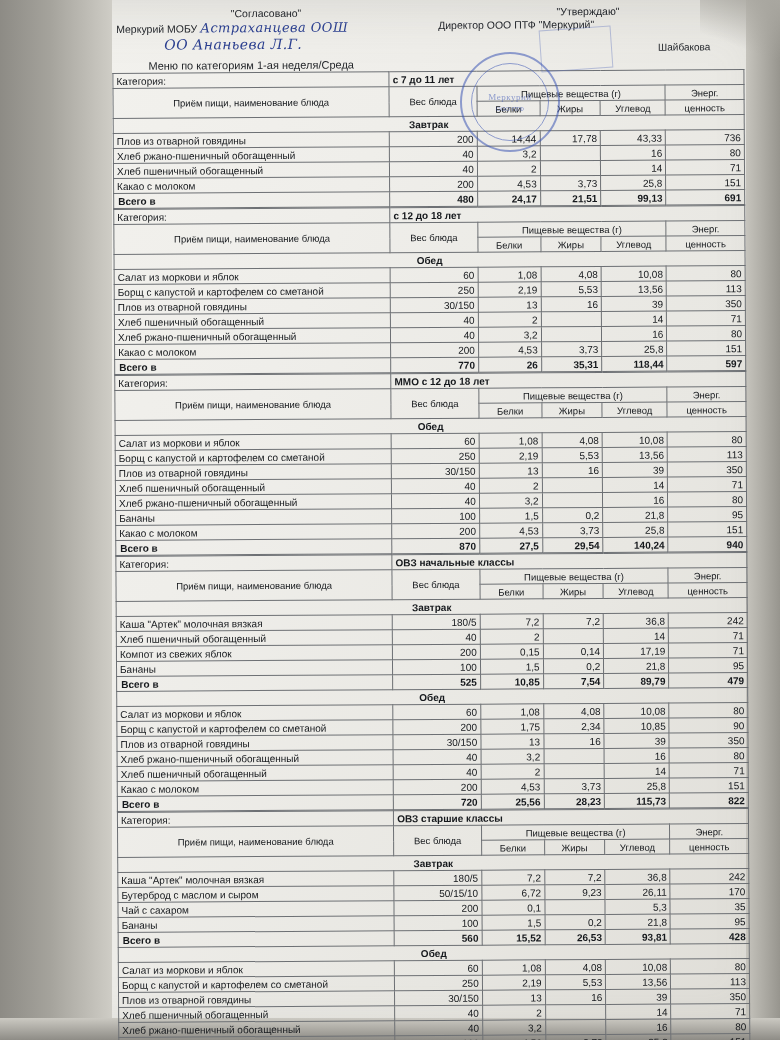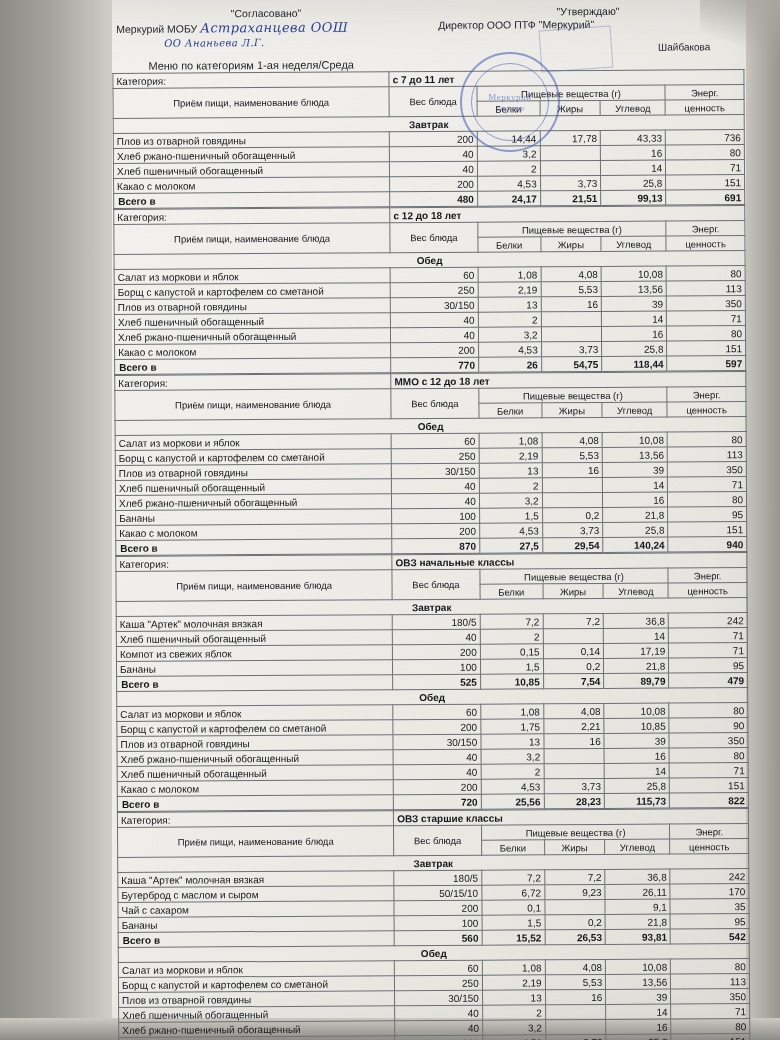--- a/index.html
+++ b/index.html
@@ -34,21 +34,21 @@
   .hdr .ttl{text-align:center;font-size:10.5px;}
   .hdr .sub{font-size:10.5px;margin-top:1px;}
   .hdr .sub2{text-align:right;font-size:10px;margin-top:12px;padding-right:28px;}
   .script{
     font-family:"DejaVu Serif", serif;
     font-style:italic;
     color:#2b3f8f;
     font-size:13px;
     letter-spacing:.4px;
   }
-  .script.s2{font-size:10px;}
+  .script.s2{font-size:14px;}
   .menu-title{
     font-size:11px;
     color:#1d2024;
     padding-left:40px;
     margin-bottom:1px;
   }
   table.main{
     border-collapse:collapse;
     width:632px;
     margin-left:4px;
@@ -318,21 +318,21 @@
               <td class="num">200</td>
               <td class="num">4,53</td>
               <td class="num">3,73</td>
               <td class="num">25,8</td>
               <td class="num">151</td>
             </tr>
             <tr class="tot">
               <td class="name">Всего в</td>
               <td class="num">770</td>
               <td class="num">26</td>
-              <td class="num">54,75</td>
+              <td class="num">35,31</td>
               <td class="num">118,44</td>
               <td class="num">597</td>
             </tr>
           </tbody>
         </table>
         <table class="main">
           <colgroup>
             <col style="width: 246px;">
             <col style="width: 78px;">
             <col style="width: 56px;">
@@ -503,21 +503,21 @@
               <td class="num">60</td>
               <td class="num">1,08</td>
               <td class="num">4,08</td>
               <td class="num">10,08</td>
               <td class="num">80</td>
             </tr>
             <tr>
               <td class="name">Борщ с капустой и картофелем со сметаной</td>
               <td class="num">200</td>
               <td class="num">1,75</td>
-              <td class="num">2,21</td>
+              <td class="num">2,34</td>
               <td class="num">10,85</td>
               <td class="num">90</td>
             </tr>
             <tr>
               <td class="name">Плов из отварной говядины</td>
               <td class="num">30/150</td>
               <td class="num">13</td>
               <td class="num">16</td>
               <td class="num">39</td>
               <td class="num">350</td>
@@ -599,38 +599,38 @@
               <td class="num">6,72</td>
               <td class="num">9,23</td>
               <td class="num">26,11</td>
               <td class="num">170</td>
             </tr>
             <tr>
               <td class="name">Чай с сахаром</td>
               <td class="num">200</td>
               <td class="num">0,1</td>
               <td class="num"></td>
-              <td class="num">9,1</td>
+              <td class="num">5,3</td>
               <td class="num">35</td>
             </tr>
             <tr>
               <td class="name">Бананы</td>
               <td class="num">100</td>
               <td class="num">1,5</td>
               <td class="num">0,2</td>
               <td class="num">21,8</td>
               <td class="num">95</td>
             </tr>
             <tr class="tot">
               <td class="name">Всего в</td>
               <td class="num">560</td>
               <td class="num">15,52</td>
               <td class="num">26,53</td>
               <td class="num">93,81</td>
-              <td class="num">542</td>
+              <td class="num">428</td>
             </tr>
             <tr class="meal">
               <td colspan="6">Обед</td>
             </tr>
             <tr>
               <td class="name">Салат из моркови и яблок</td>
               <td class="num">60</td>
               <td class="num">1,08</td>
               <td class="num">4,08</td>
               <td class="num">10,08</td>

